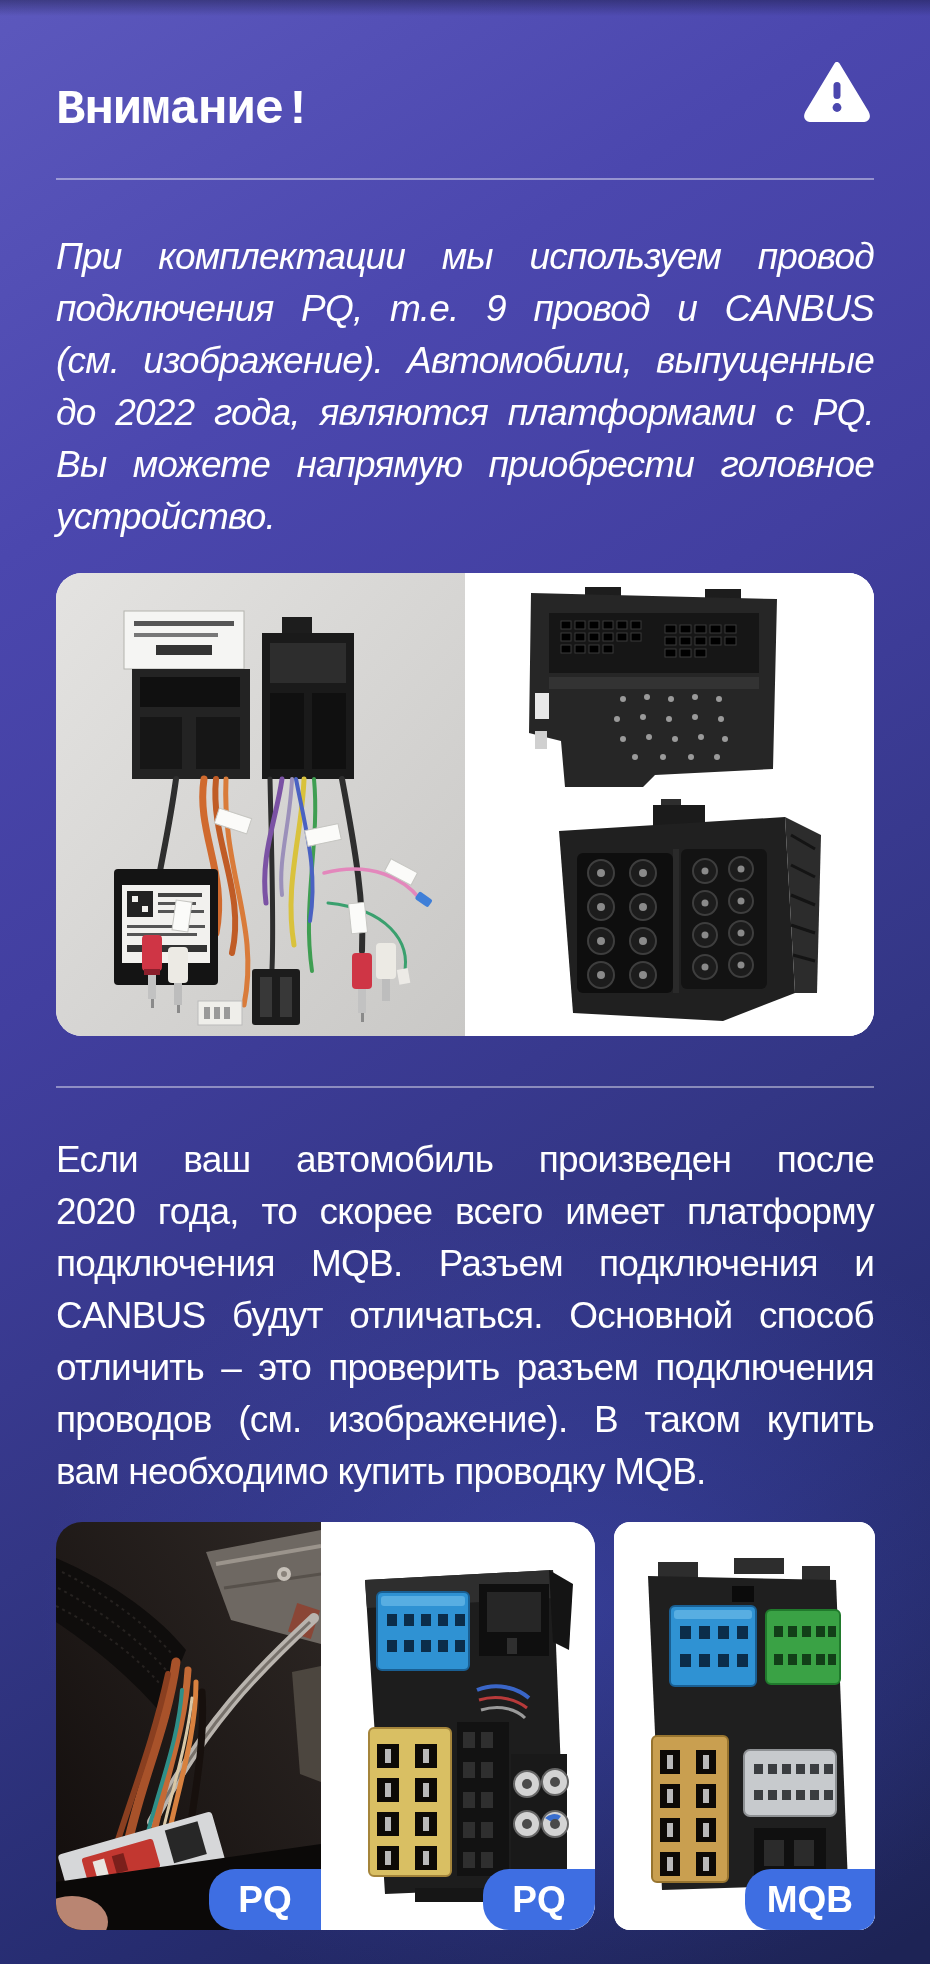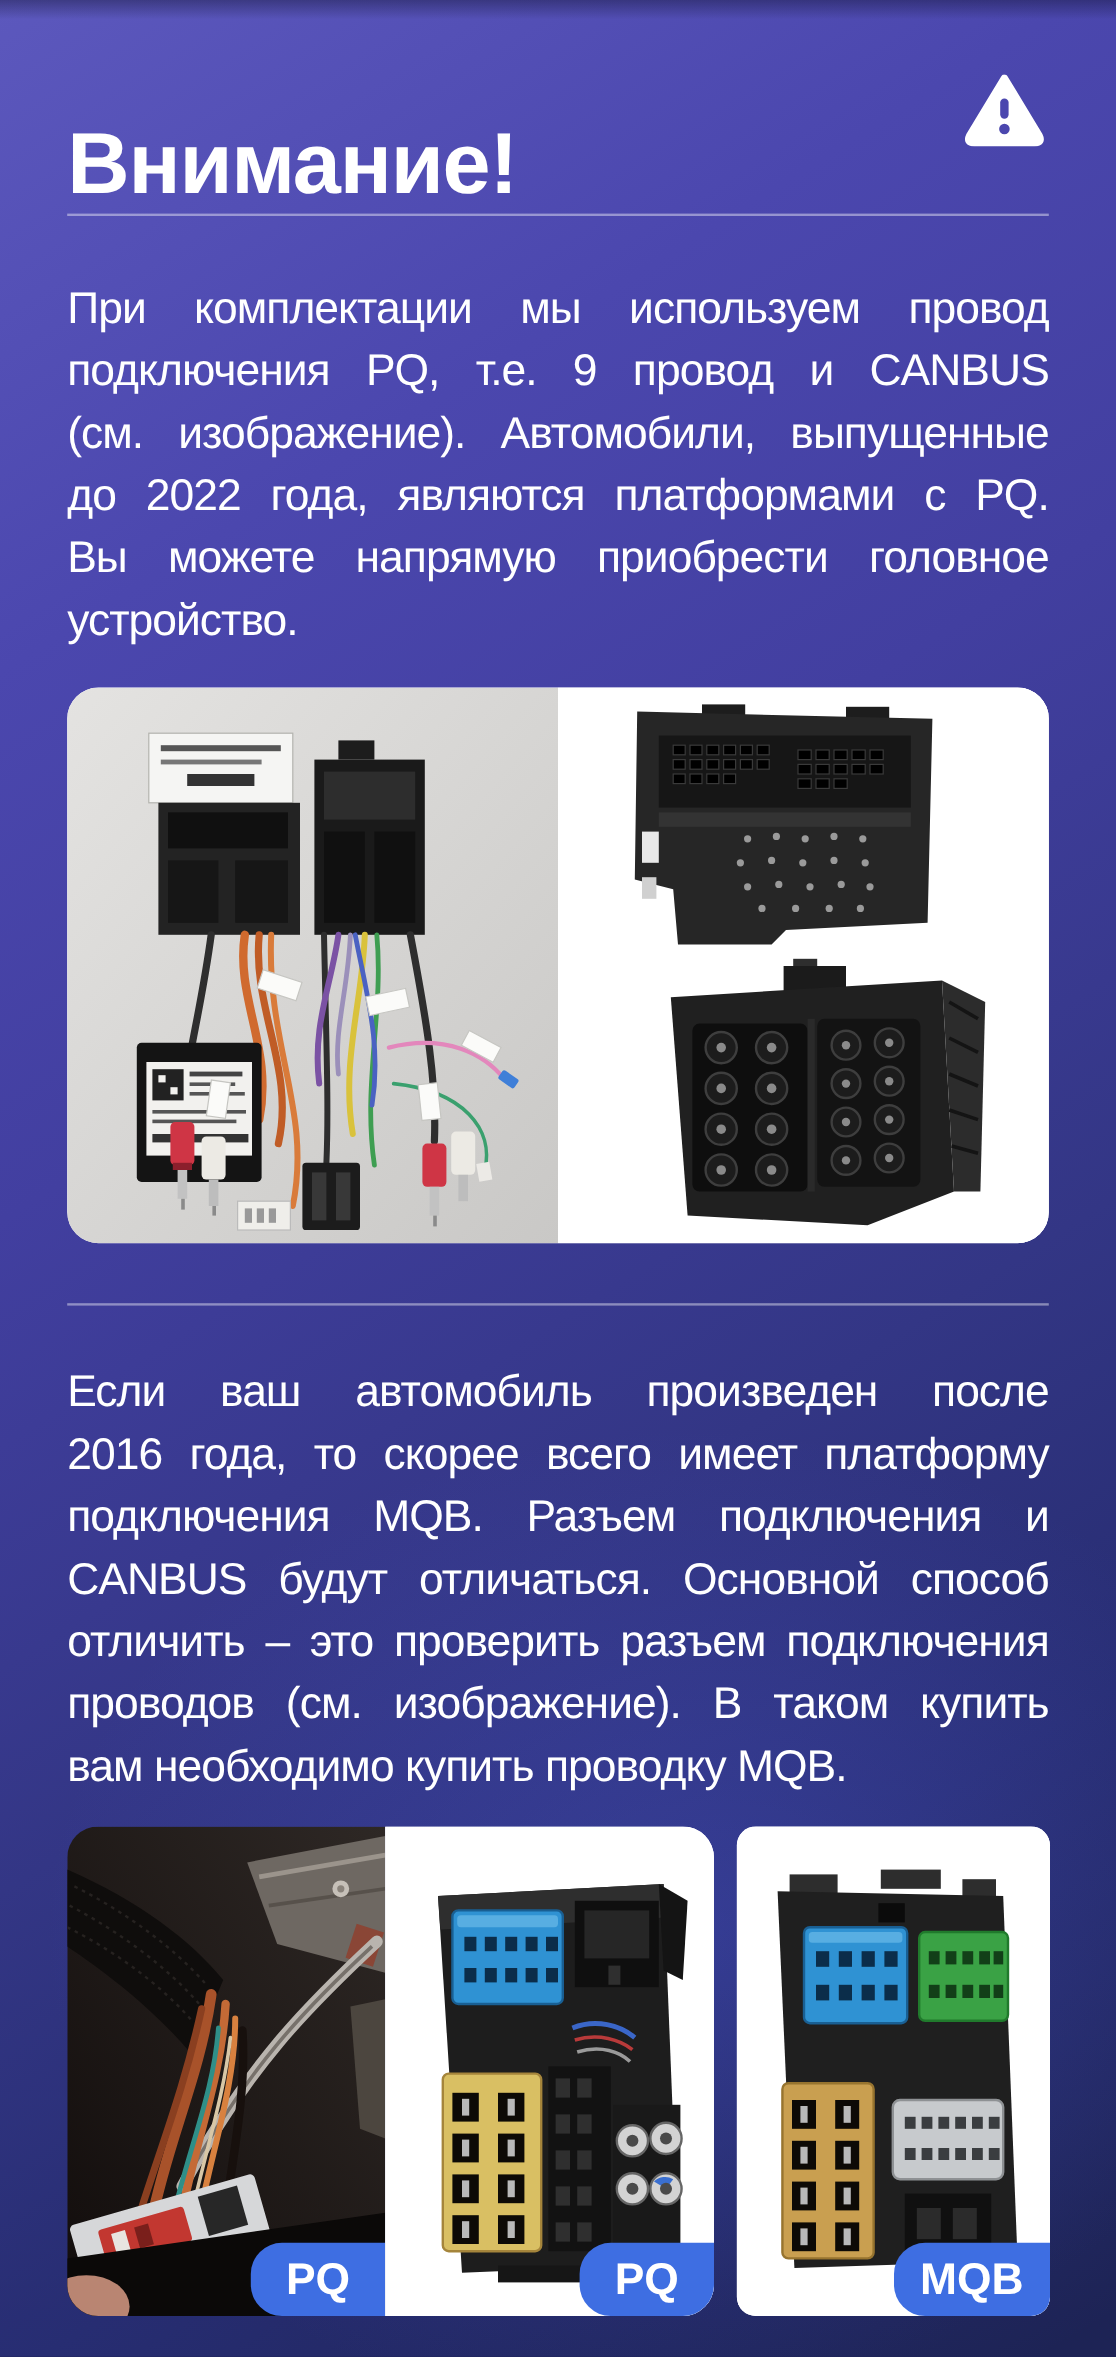--- a/index.html
+++ b/index.html
@@ -6,27 +6,27 @@
   .stage{
     position:relative;width:930px;height:1964px;overflow:hidden;
     font-family:"Liberation Sans",sans-serif;color:var(--text_color,#fff);
     background:
       linear-gradient(180deg, rgba(12,14,40,.38), rgba(12,14,40,0) 16px),
       radial-gradient(900px 700px at 62% 82%, rgba(86,96,226,.30), rgba(86,96,226,0) 60%),
       linear-gradient(148deg, var(--bg_top,#5c58bd) 0%, #4b47ae 22%, #423fa0 40%, #333685 62%, #272d72 78%, var(--bg_deep,#1d2355) 96%);
   }
   .title{
     position:absolute;left:56px;top:52px;
-    font-size:72px;font-weight:bold;letter-spacing:-1px;line-height:1.05;
+    font-size:49px;font-weight:bold;letter-spacing:-1px;line-height:1.05;font-family:Liberation Mono, monospace;
   }
   .warn-icon{position:absolute;right:60px;top:62px;width:66px;height:60px;}
   .divider{position:absolute;left:56px;width:818px;height:2px;background:var(--divider_color,rgba(255,255,255,.4));border:0;margin:0;}
   .d1{top:178px;} .d2{top:1086px;}
   .para{position:absolute;left:56px;width:818px;font-size:37px;letter-spacing:-0.8px;line-height:52px;font-weight:500;}
-  .p1{top:231px;} .p2{top:1134px;}
+  .p1{top:231px;font-style:italic;} .p2{top:1134px;}
   .para-line{text-align:justify;text-align-last:justify;white-space:normal;}
   .para-line.last{text-align-last:left;}
   .card{
     position:absolute;left:56px;top:573px;width:818px;height:463px;
     border-radius:26px;overflow:hidden;background:#fff;display:flex;
   }
   .card .half{position:relative;height:100%;}
   .card .half.l{width:409px;} .card .half.r{width:409px;background:#fff;}
   .gallery{position:absolute;left:56px;top:1522px;width:819px;height:332px;}
   .duo{
@@ -280,21 +280,21 @@
           </g>
         </g>
       </svg>
     </div>
   </div>
 
   <hr class="divider d2">
 
   <section class="para p2">
       <div class="para-line">Если ваш автомобиль произведен после</div>
-      <div class="para-line">2016 года, то скорее всего имеет платформу</div>
+      <div class="para-line">2020 года, то скорее всего имеет платформу</div>
       <div class="para-line">подключения MQB. Разъем подключения и</div>
       <div class="para-line">CANBUS будут отличаться. Основной способ</div>
       <div class="para-line">отличить – это проверить разъем подключения</div>
       <div class="para-line">проводов (см. изображение). В таком купить</div>
       <div class="para-line last">вам необходимо купить проводку MQB.</div>
     </section>
 
   <div class="gallery">
     <div class="duo">
       <div class="ph ph1">

